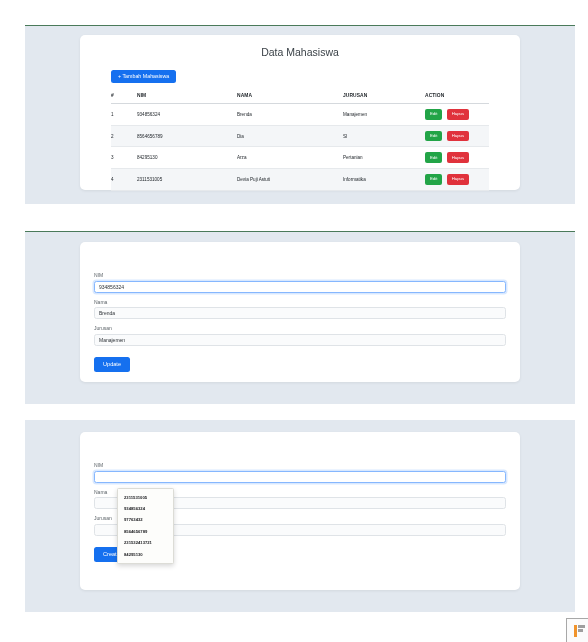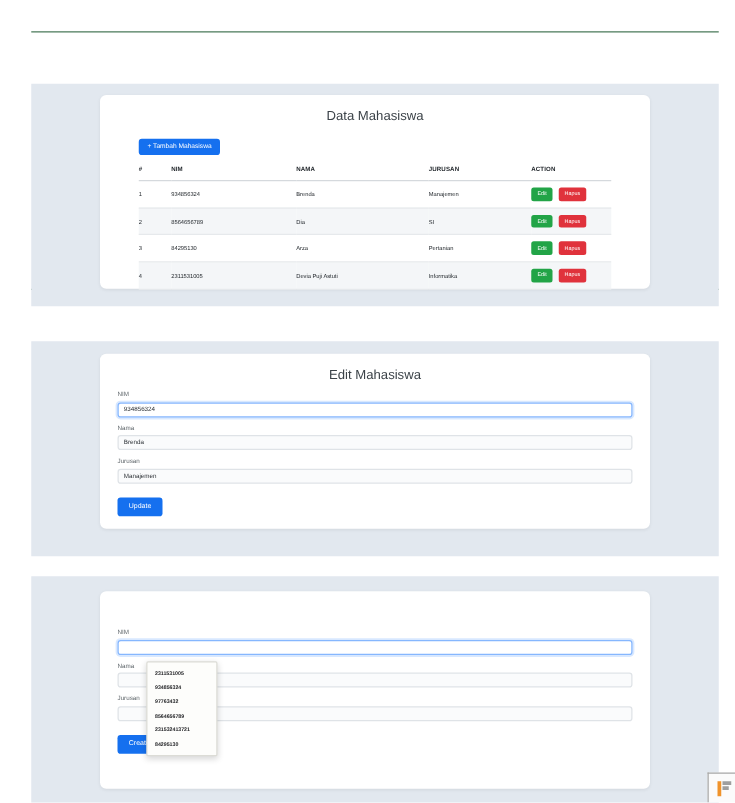--- a/index.html
+++ b/index.html
@@ -24,21 +24,20 @@
   }
   #rule-top { top: 25px; }
   #rule-mid { top: 231px; }
 
   
   .panel {
     position: absolute;
     left: 25px; width: 550px;
     background: #e2e8ef;
     overflow: hidden;
-    margin-top: 41px;
   }
   #panel-list   { top: 26px;  height: 178px; }
   #panel-edit   { top: 232px; height: 172px; }
   #panel-create { top: 420px; height: 192px; }
 
   
   .card {
     position: absolute;
     background: #ffffff;
     border-radius: 5px;
@@ -262,21 +261,20 @@
             </td>
           </tr>
         </tbody>
       </table>
     </div>
   </div>
 
   <div class="panel" id="panel-edit">
     <div class="card" id="card-edit">
 
-      <div class="card-title">Edit Mahasiswa</div>
 
       <div class="form-body">
         <label class="fld-label">NIM</label>
         <input class="fld-input focused" type="text" value="934856324" style="">
 
         <label class="fld-label">Nama</label>
         <input class="fld-input" type="text" value="Brenda" style="">
 
         <label class="fld-label">Jurusan</label>
         <input class="fld-input" type="text" value="Manajemen" style="">

